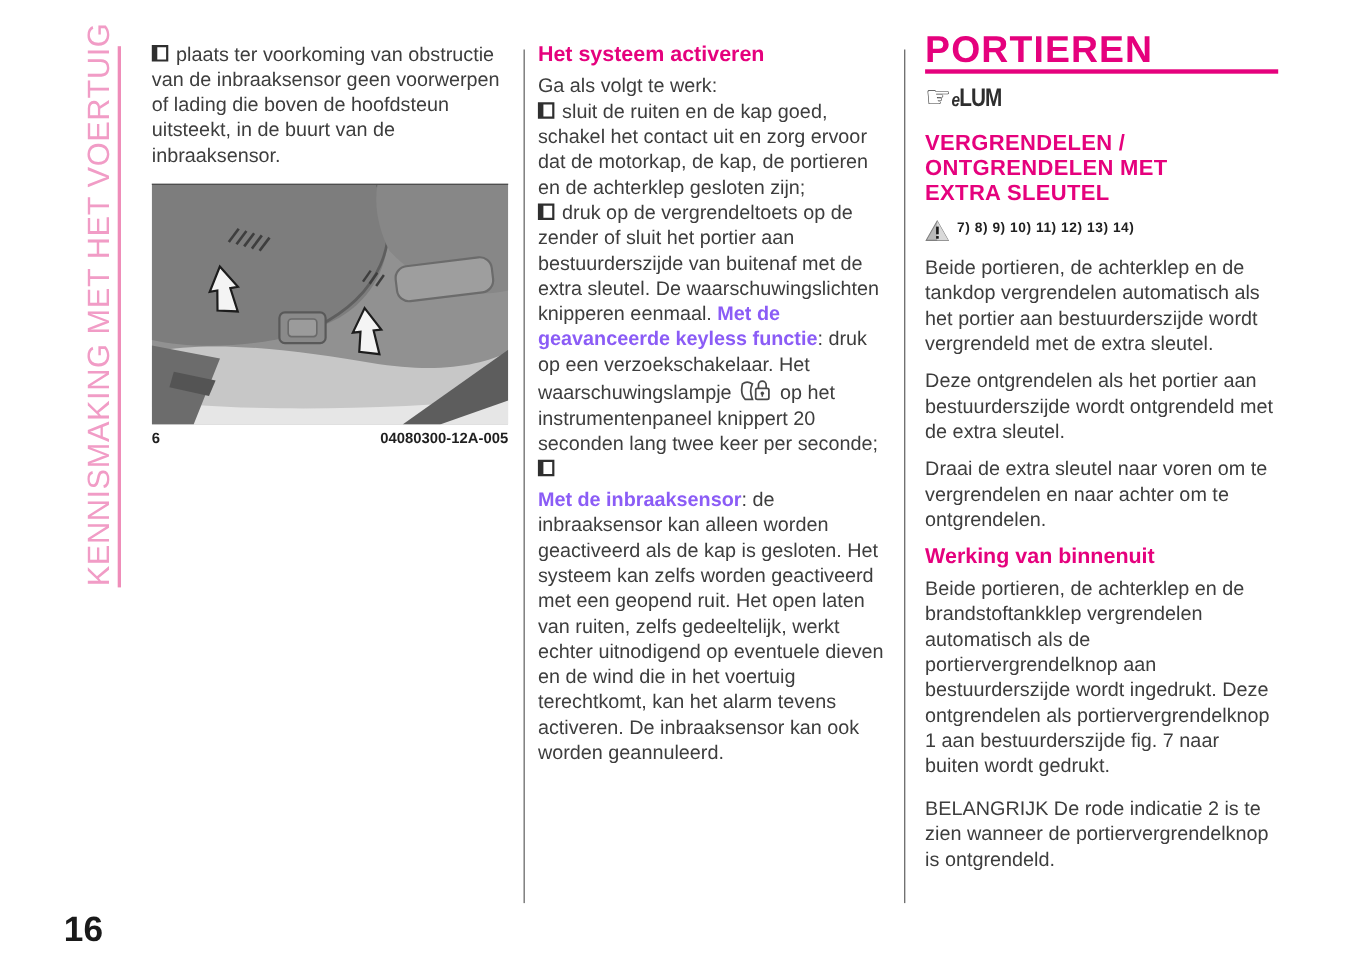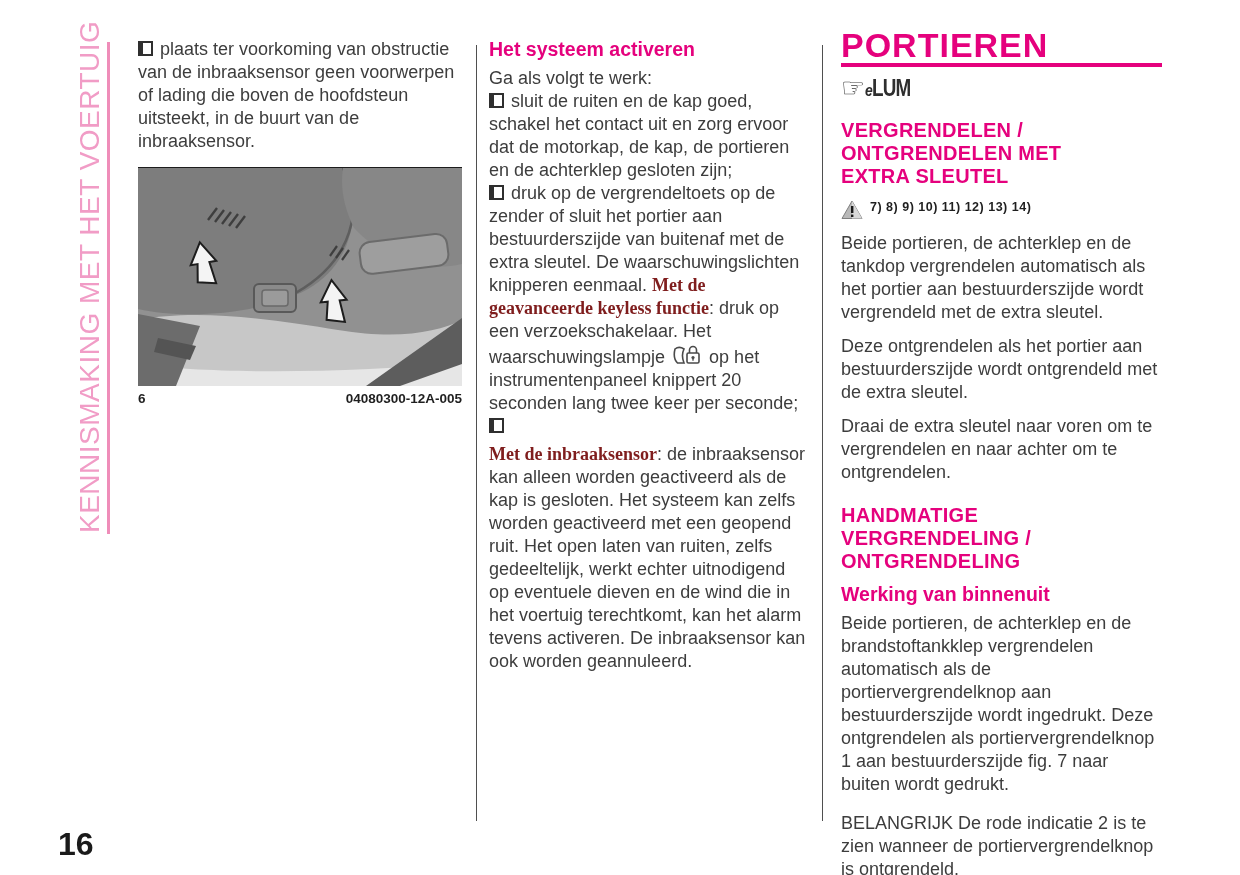--- a/index.html
+++ b/index.html
@@ -17,21 +17,21 @@
   .page-number{position:absolute;left:58px;top:826px;font-size:32px;font-weight:bold;color:#1a1a1a;}
   
   .col1{position:absolute;left:138px;top:38px;width:324px;}
   .col2{position:absolute;left:489px;top:38px;width:321px;}
   .col3{position:absolute;left:841px;top:30px;width:321px;}
   .divider{position:absolute;top:45px;width:1px;height:776px;background:#4f4f4f;}
   .divider.d1{left:476px;}
   .divider.d2{left:822px;}
   
   .body-text{font-size:18px;line-height:23px;margin:0;color:#3d3d3d;}
-  .body-text b{color:#7f1d1d;font-family:Liberation Serif, serif;}
+  .body-text b{color:#8b5cf6;}
   .h3-pink{color:#e5017d;font-size:19.5px;font-weight:bold;margin:0 0 6px 0;}
   .h2-pink{color:#e5017d;font-size:20px;font-weight:bold;line-height:23px;
            letter-spacing:0.3px;margin:16px 0 10px 0;max-width:285px;}
   .h1-pink{color:#e5017d;font-size:34px;font-weight:bold;letter-spacing:1px;margin:0;line-height:30px;}
   .h1-rule{height:4px;background:#e5017d;margin-top:3px;}
   .col3 p.body-text{margin-bottom:11px;}
   .sq{display:inline-block;width:8px;height:11px;border:2px solid #2f2f2f;border-left-width:5px;
       margin-right:7px;vertical-align:baseline;position:relative;top:1px;}
   
   .figure{position:absolute;left:138px;top:167px;width:324px;border-top:1px solid #1c1c1c;}
@@ -148,20 +148,19 @@
         <rect x="10" y="6" width="2.4" height="7" fill="#1a1a1a"></rect>
         <rect x="10" y="14.6" width="2.4" height="2.4" fill="#1a1a1a"></rect>
       </svg>
       <span class="footnote-nums">7) 8) 9) 10) 11) 12) 13) 14)</span>
     </div>
 
     <p class="body-text">Beide portieren, de achterklep en de tankdop vergrendelen automatisch als het portier aan bestuurderszijde wordt vergrendeld met de extra sleutel.</p>
     <p class="body-text">Deze ontgrendelen als het portier aan bestuurderszijde wordt ontgrendeld met de extra sleutel.</p>
     <p class="body-text">Draai de extra sleutel naar voren om te vergrendelen en naar achter om te ontgrendelen.</p>
 
-    <h2 class="h2-pink" style="margin-top:20px;">HANDMATIGE VERGRENDELING / ONTGRENDELING</h2>
     <h3 class="h3-pink">Werking van binnenuit</h3>
 
     <p class="body-text">Beide portieren, de achterklep en de brandstoftankklep vergrendelen automatisch als de portiervergrendelknop aan bestuurderszijde wordt ingedrukt. Deze ontgrendelen als portiervergrendelknop 1 aan bestuurderszijde fig. 7 naar buiten wordt gedrukt.</p>
     <p class="body-text" style="margin-top:16px;">BELANGRIJK De rode indicatie 2 is te zien wanneer de portiervergrendelknop is ontgrendeld.</p>
   </div>
 
 </div>
 
 </body></html>

